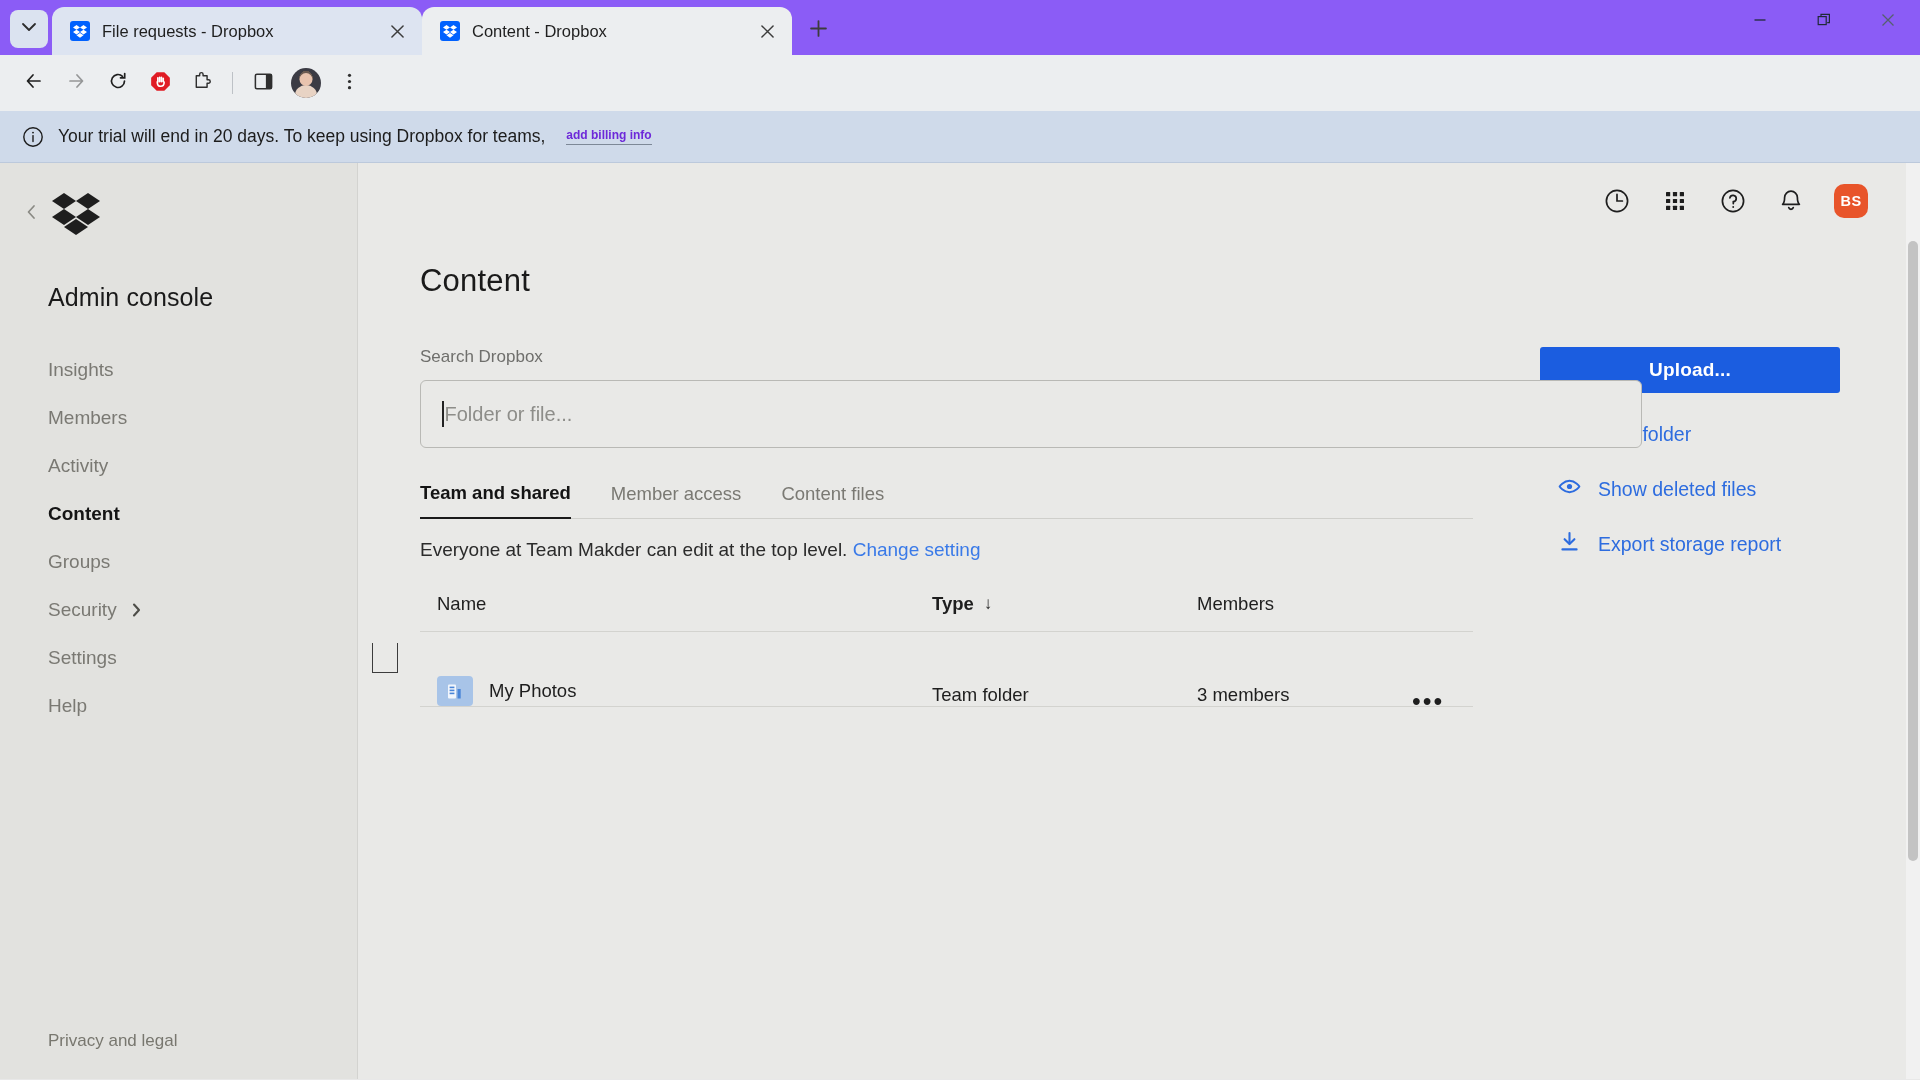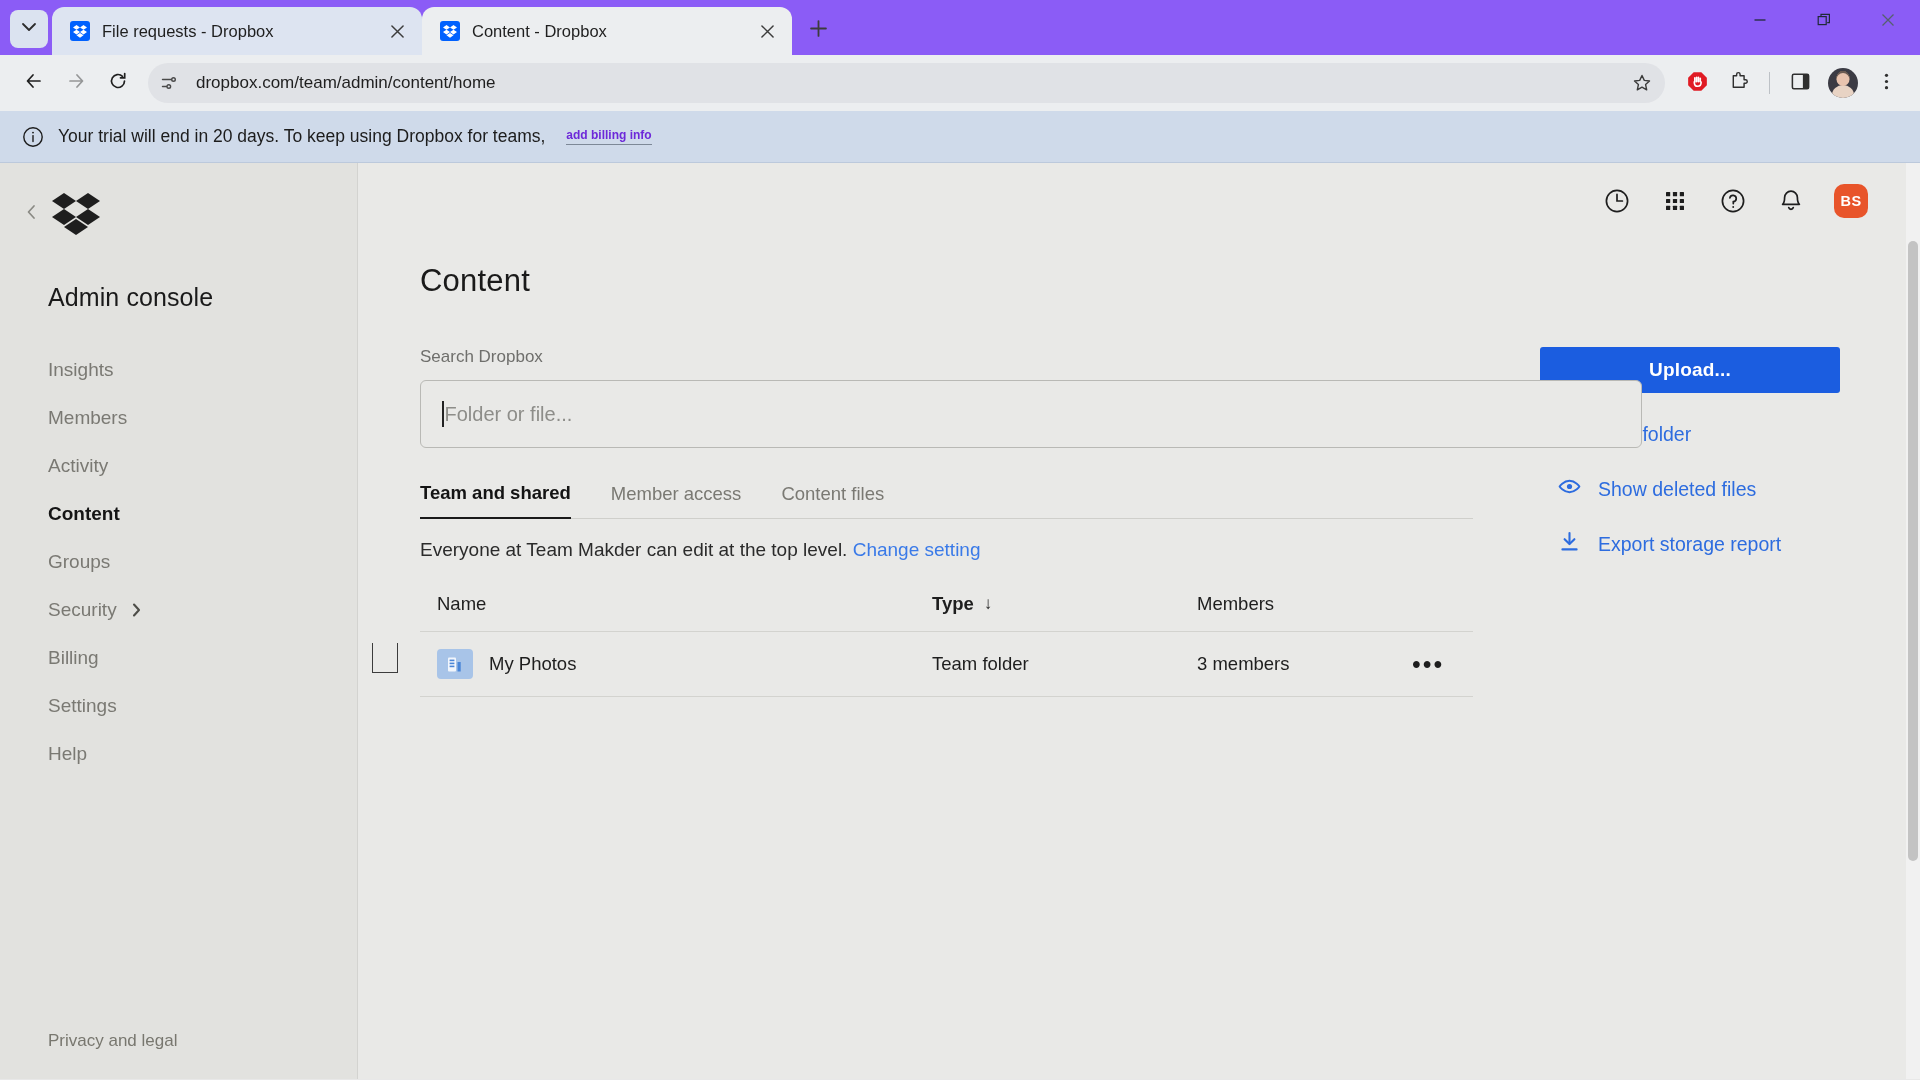--- a/index.html
+++ b/index.html
@@ -365,22 +365,22 @@
     padding-bottom: 16px;
   }
   .col-name { width: 512px; padding-left: 17px; }
   .col-type { width: 265px; display: flex; align-items: center; gap: 10px; font-weight: bold; }
   .col-type .sort-arrow { font-size: 17px; }
   .col-members { width: 215px; }
   .col-actions { width: 60px; }
 
   .tbl-row {
     display: flex;
-    align-items: center;
-    height: 66px;
+    align-items: flex-end;
+    height: 76px;
     border-top: 1px solid #d3d3cf;
     border-bottom: 1px solid #d3d3cf;
     font-size: 18.5px;
     color: #1e1e1e;
     position: relative;
   }
   .row-check {
     position: absolute;
     left: -48px;
     top: 11px;
@@ -539,35 +539,20 @@
     </div>
     <div class="nav-btn">
       <span>
         <svg viewBox="0 0 20 20" fill="none" stroke="#1f1f1f" stroke-width="1.7" stroke-linecap="round">
             <path d="M16.5 10a6.5 6.5 0 1 1-2-4.7"></path>
             <path d="M16.7 2.6v4.2h-4.2"></path>
           </svg>
       </span>
     </div>
 
-    <div class="omnibox">
-      <span class="site-chip">
-        <svg viewBox="0 0 18 18" fill="none" stroke="#4a4a4a" stroke-width="1.4" stroke-linecap="round">
-          <path d="M2.5 5.5h9M2.5 12.5h4"></path>
-          <circle cx="13.5" cy="5.5" r="1.8"></circle>
-            <circle cx="8.8" cy="12.5" r="1.8"></circle>
-        </svg>
-      </span>
-      <span class="omnibox-url">dropbox.com/team/admin/content/home</span>
-      <span class="omni-star">
-        <svg viewBox="0 0 20 20" fill="none" stroke="#3b3b3b" stroke-width="1.4" stroke-linejoin="round">
-            <path d="M10 2.5l2.3 4.9 5.2.6-3.9 3.6 1.1 5.2L10 14.2 5.3 16.8l1.1-5.2L2.5 8l5.2-.6z"></path>
-          </svg>
-      </span>
-    </div>
 
     <div class="tb-icon">
       <span>
         <svg viewBox="0 0 22 22">
           <path d="M7 1.2h8L20.8 7v8L15 20.8H7L1.2 15V7z" fill="#e01b24"></path>
           <path d="M8.2 7.2v4.4m1.9-5.1v4.8m1.9-4.8v4.8m1.9-3.6v3.6" stroke="#fff" stroke-width="1.7" stroke-linecap="round"></path>
           <path d="M7.6 11.4c0 2.8 1.6 4.6 3.6 4.6s3.6-1.6 3.6-4.3" fill="none" stroke="#fff" stroke-width="1.7" stroke-linecap="round"></path>
         </svg>
       </span>
     </div>
@@ -648,23 +633,20 @@
       <div class="sb-item">
         <span>Groups</span>
       </div>
       <div class="sb-item">
         <span>Security</span>
         <span class="sb-chevron">
           <svg viewBox="0 0 11 16" fill="none" stroke="#4d4d48" stroke-width="2.1" stroke-linecap="round" stroke-linejoin="round">
               <path d="M3 2.5L8 8l-5 5.5"></path>
             </svg>
         </span>
-      </div>
-      <div class="sb-item">
-        <span>Billing</span>
       </div>
       <div class="sb-item">
         <span>Settings</span>
       </div>
       <div class="sb-item">
         <span>Help</span>
       </div>
     </nav>
 
     <div class="sb-footer">Privacy and legal</div>

